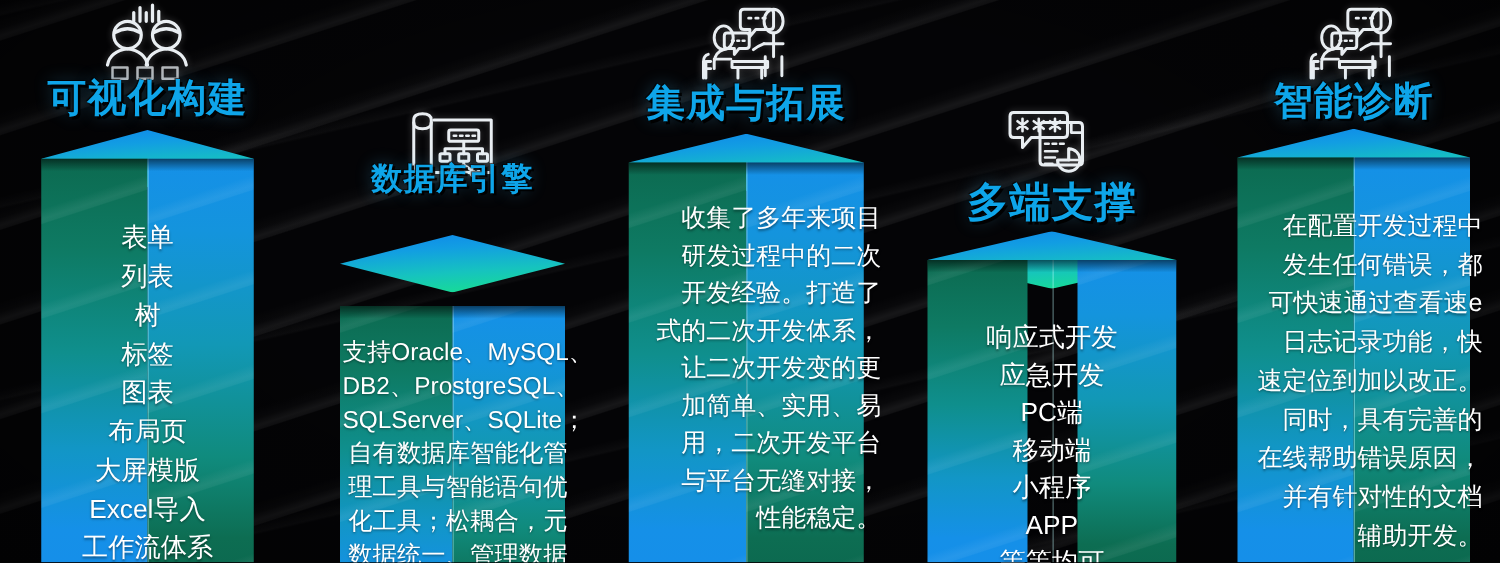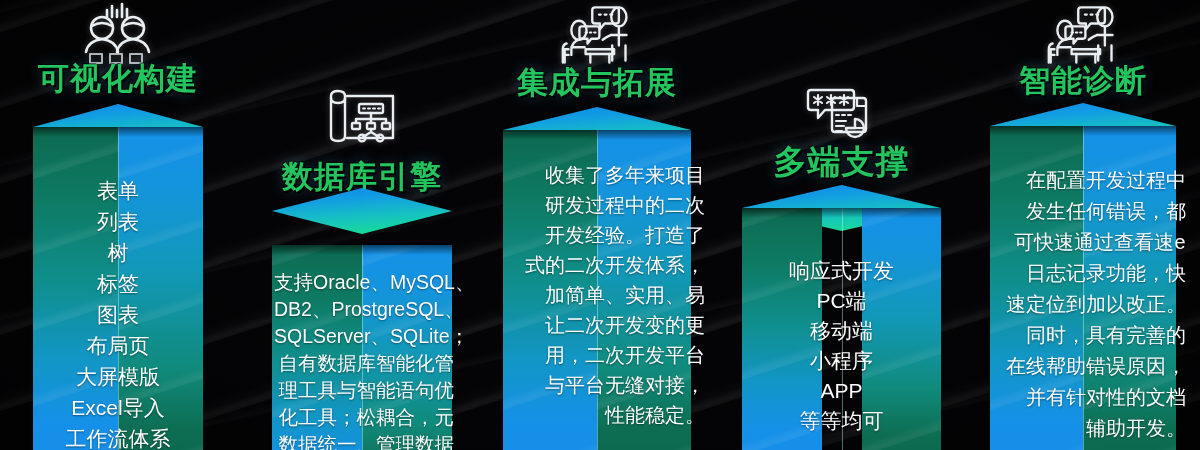--- a/index.html
+++ b/index.html
@@ -53,21 +53,21 @@
   .icon-wrap{
     position:absolute;left:50%;transform:translateX(-50%);
     width:76px;height:66px;
     display:flex;align-items:flex-end;justify-content:center;
   }
   .icon-wrap svg{display:block;filter:drop-shadow(0 0 3px rgba(255,255,255,0.25));}
 
   .col-title{
     position:absolute;left:50%;transform:translateX(-50%);
     white-space:nowrap;
-    color:#22c55e;
+    color:#0ea5e9;
     font-weight:bold;
     font-size:30px;
     letter-spacing:1px;
     text-shadow:
       0 0 2px rgba(0,0,0,0.95),
       2px 2px 0 rgba(0,0,0,0.9),
       -1px -1px 0 rgba(0,0,0,0.55),
       0 0 14px rgba(80,200,255,0.30);
   }
 
@@ -210,21 +210,21 @@
           <path d="M46 25 v6 M31 31 h30 M31 31 v4 M46 31 v4 M61 31 v4"></path>
           <rect x="27" y="35" width="8" height="6" rx="1"></rect>
           <rect x="42" y="35" width="8" height="6" rx="1"></rect>
           <rect x="57" y="35" width="8" height="6" rx="1"></rect>
           <path d="M46 41 v3 M46 44 l-8 5 M46 44 l8 5"></path>
           <circle cx="37" cy="50" r="3.4"></circle>
           <circle cx="55" cy="50" r="3.4"></circle>
         </g>
       </svg>
     </div>
-    <div class="col-title" style="top:126px;font-size:31px;margin-top:30px;">数据库引擎</div>
+    <div class="col-title" style="top:126px;font-size:25px;">数据库引擎</div>
 
     <div class="cap" style="top:188px;height:46px;">
       <div class="plate-shadow"></div>
       <div class="plate"></div>
     </div>
 
     <div class="pillar" style="top:211px;height:239px;margin-top:34px;">
       <div class="face face-left"></div>
       <div class="face face-right"></div>
       <div class="pillar-edge"></div>
@@ -272,22 +272,22 @@
     <div class="pillar" style="top:130px;height:320px;">
       <div class="face face-left"></div>
       <div class="face face-right"></div>
       <div class="pillar-edge"></div>
       <div class="pillar-bevel"></div>
       <div class="body-text para" style="padding:30px 0 0 14px;font-size:20px;line-height:30px;">
         <span class="line">收集了多年来项目</span>
         <span class="line">研发过程中的二次</span>
         <span class="line">开发经验。打造了</span>
         <span class="line">式的二次开发体系，</span>
+        <span class="line">让二次开发变的更</span>
         <span class="line">加简单、实用、易</span>
-        <span class="line">让二次开发变的更</span>
         <span class="line">用，二次开发平台</span>
         <span class="line">与平台无缝对接，</span>
         <span class="line">性能稳定。</span>
       </div>
     </div>
   </div>
 
   <div class="col" style="left:742px;top:0;width:199px;height:450px;">
     <div class="icon-wrap" style="top:82px;">
       <svg width="74" height="62" viewBox="0 0 74 62">
@@ -314,30 +314,31 @@
       <div class="plate"></div>
     </div>
 
     <div class="pillar" style="top:208px;height:242px;gap:40px;">
       <div class="face face-left"></div>
       <div class="face face-right"></div>
       <div class="pillar-edge"></div>
       <div class="pillar-bevel"></div>
       <div class="body-text" style="padding-top:48px;font-size:21px;line-height:30px;">
         <span class="line">响应式开发</span>
+        <span class="line">应急开发</span>
         <span class="line">PC端</span>
         <span class="line">移动端</span>
         <span class="line">小程序</span>
         <span class="line">APP</span>
         <span class="line">等等均可</span>
       </div>
     </div>
   </div>
 
-  <div class="col" style="left:990px;top:0;width:186px;height:384px;font-family:Liberation Mono, monospace;">
+  <div class="col" style="left:990px;top:0;width:186px;height:384px;">
     <div class="icon-wrap" style="top:0px;">
       <svg width="80" height="64" viewBox="0 0 80 64">
         <g fill="none" stroke="#e9eef2" stroke-width="2.5" stroke-linecap="round" stroke-linejoin="round">
           <path d="M38 4 h22 q3 0 3 3 v11 q0 3 -3 3 H48 l-5 6 v-6 h-5 q-3 0 -3 -3 V7 q0 -3 3 -3 z"></path>
           <path d="M42 11.5 h2 M48 11.5 h2 M54 11.5 h2" stroke-width="2.4"></path>
           <path d="M24 24 h16 q2.5 0 2.5 2.5 v8 q0 2.5 -2.5 2.5 h-6 l-4 5 v-5 h-6 q-2.5 0 -2.5 -2.5 v-8 q0 -2.5 2.5 -2.5 z"></path>
           <path d="M28 30.5 h1.5 M32.5 30.5 h1.5 M37 30.5 h1.5" stroke-width="2.2"></path>
           <ellipse cx="63" cy="14" rx="8" ry="10"></ellipse>
           <path d="M63 24 v20 M55 33 h16 M56 44 v16 M70 44 v16"></path>
           <path d="M55 33 q-5 2 -9 5"></path>

